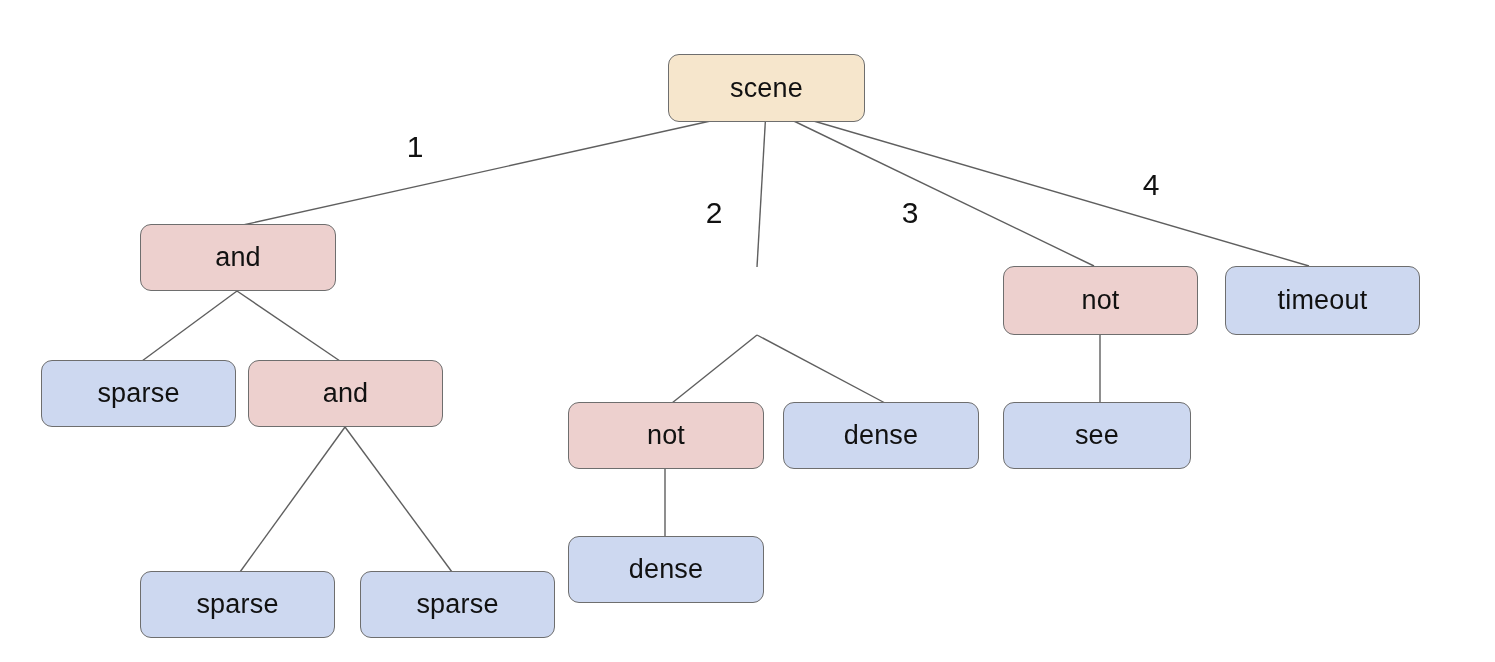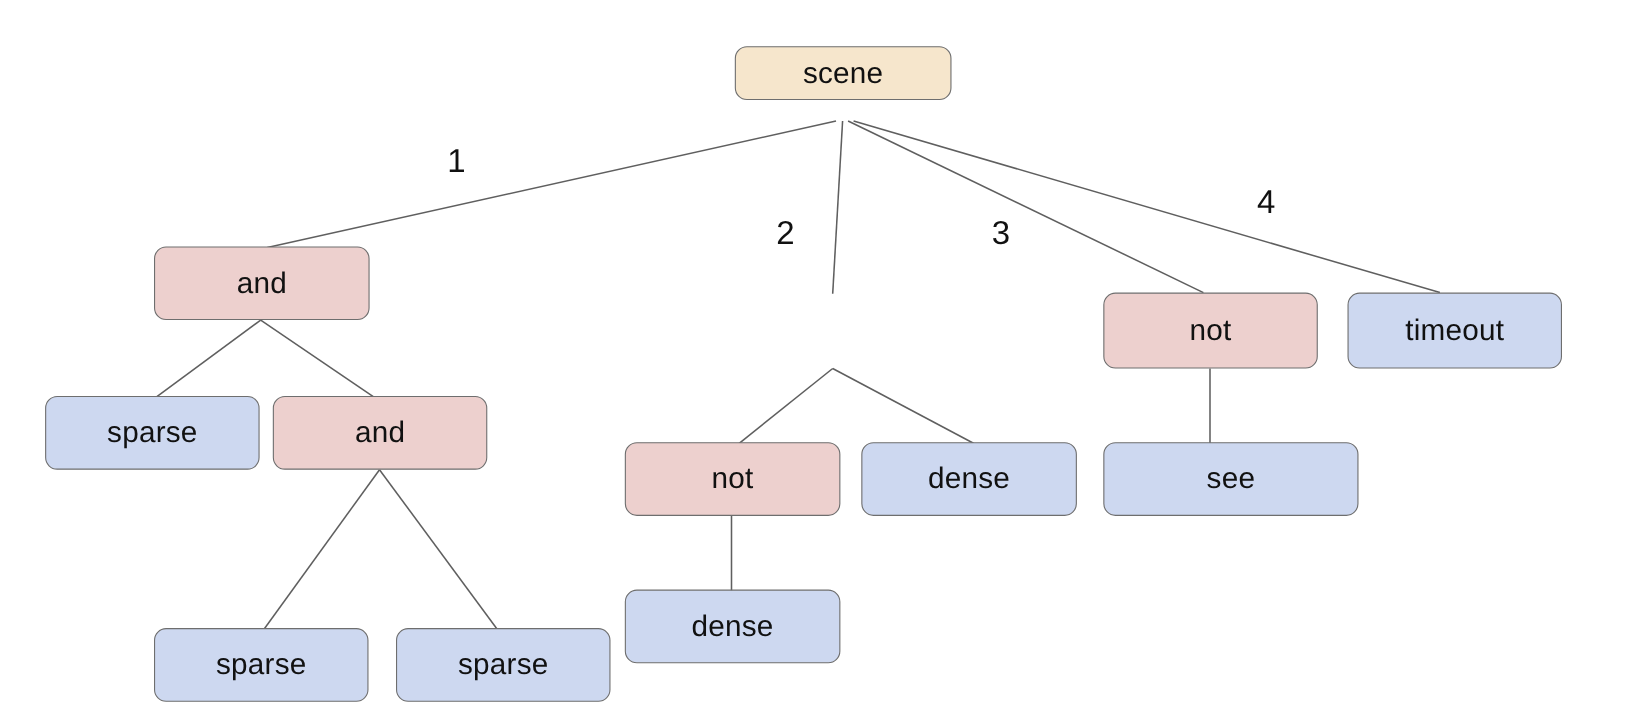--- a/index.html
+++ b/index.html
@@ -71,21 +71,21 @@
     <line x1="757" y1="335" x2="885" y2="403"></line>
     <line x1="665" y1="469" x2="665" y2="537"></line>
     <line x1="1100" y1="335" x2="1100" y2="403"></line>
   </svg>
 
   <div class="edge-label" style="left:415px;top:147px">1</div>
   <div class="edge-label" style="left:714px;top:213px">2</div>
   <div class="edge-label" style="left:910px;top:213px">3</div>
   <div class="edge-label" style="left:1151px;top:185px">4</div>
 
-  <div class="node root" style="left:668px;top:42px;width:197px;height:49px">
+  <div class="node root" style="left:668px;top:54px;width:197px;height:68px">
     <span>scene</span>
   </div>
   <div class="node op" style="left:140px;top:224px;width:196px;height:67px">
     <span>and</span>
   </div>
   <div class="node op" style="left:1003px;top:266px;width:195px;height:69px">
     <span>not</span>
   </div>
   <div class="node leaf" style="left:1225px;top:266px;width:195px;height:69px">
     <span>timeout</span>
@@ -95,21 +95,21 @@
   </div>
   <div class="node op" style="left:248px;top:360px;width:195px;height:67px">
     <span>and</span>
   </div>
   <div class="node op" style="left:568px;top:402px;width:196px;height:67px">
     <span>not</span>
   </div>
   <div class="node leaf" style="left:783px;top:402px;width:196px;height:67px">
     <span>dense</span>
   </div>
-  <div class="node leaf" style="left:1003px;top:402px;width:232px;height:67px">
+  <div class="node leaf" style="left:1003px;top:402px;width:188px;height:67px">
     <span>see</span>
   </div>
   <div class="node leaf" style="left:140px;top:571px;width:195px;height:67px">
     <span>sparse</span>
   </div>
   <div class="node leaf" style="left:360px;top:571px;width:195px;height:67px">
     <span>sparse</span>
   </div>
   <div class="node leaf" style="left:568px;top:536px;width:196px;height:67px">
     <span>dense</span>

